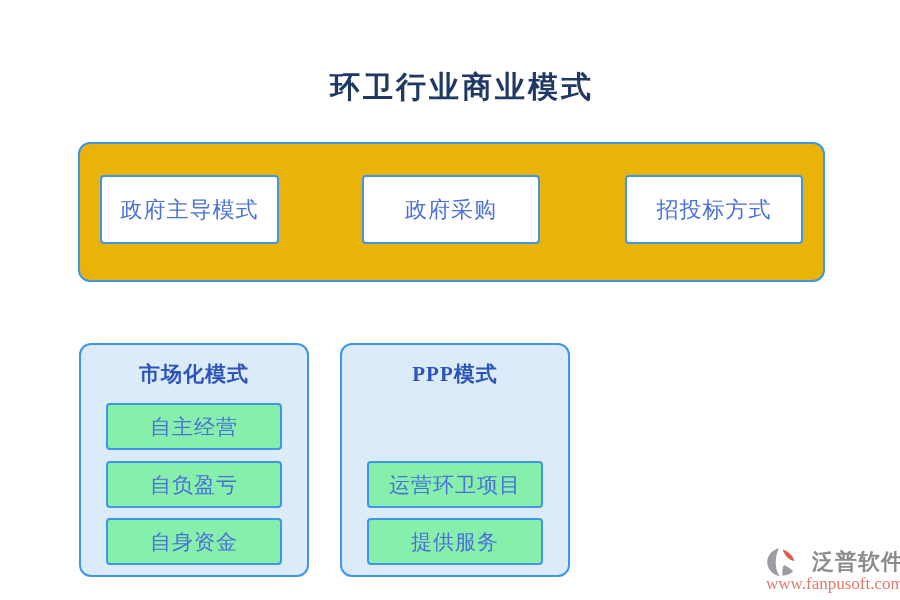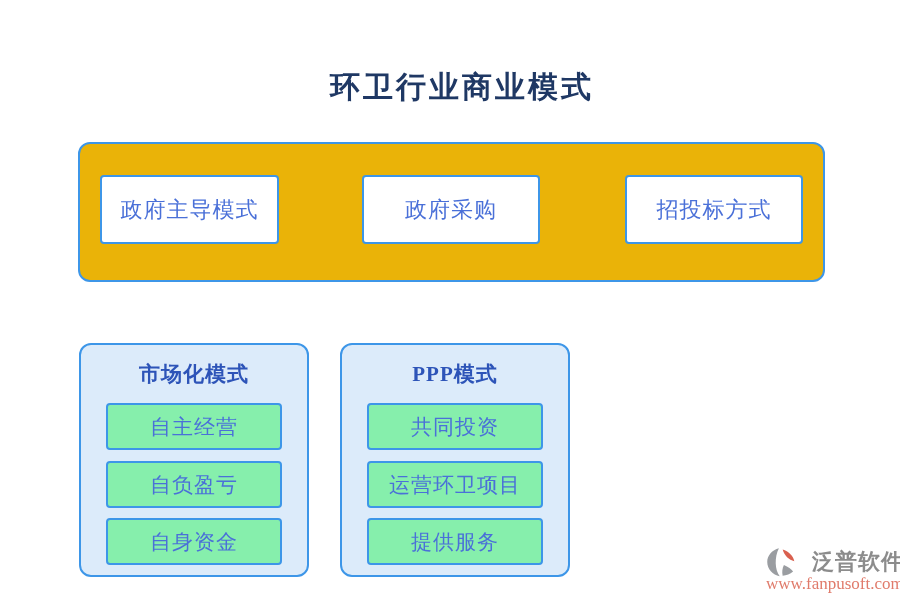--- a/index.html
+++ b/index.html
@@ -78,21 +78,20 @@
 
   <section class="panel p1">
     <div class="panel-title">市场化模式</div>
     <div class="item i1">自主经营</div>
     <div class="item i2">自负盈亏</div>
     <div class="item i3">自身资金</div>
   </section>
 
   <section class="panel p2">
     <div class="panel-title">PPP模式</div>
-    <div class="item i1">共同投资</div>
     <div class="item i2">运营环卫项目</div>
     <div class="item i3">提供服务</div>
   </section>
 
 
   <div class="logo">
     <div class="logo-row">
       <svg class="logo-icon" viewBox="0 0 36 36" aria-hidden="true">
         <path d="M15.5 1.5 C 7.5 3.5 1.5 10 1.5 18 C 1.5 26.5 8 33.5 16.5 35 C 10.5 27.5 10 12.5 15.5 1.5 Z" fill="#9a9da1"></path>
         <path d="M20 3 C 27 5 32.5 10.5 34 17 C 27.5 15.5 22 10.5 20 3 Z" fill="#d9604f"></path>

